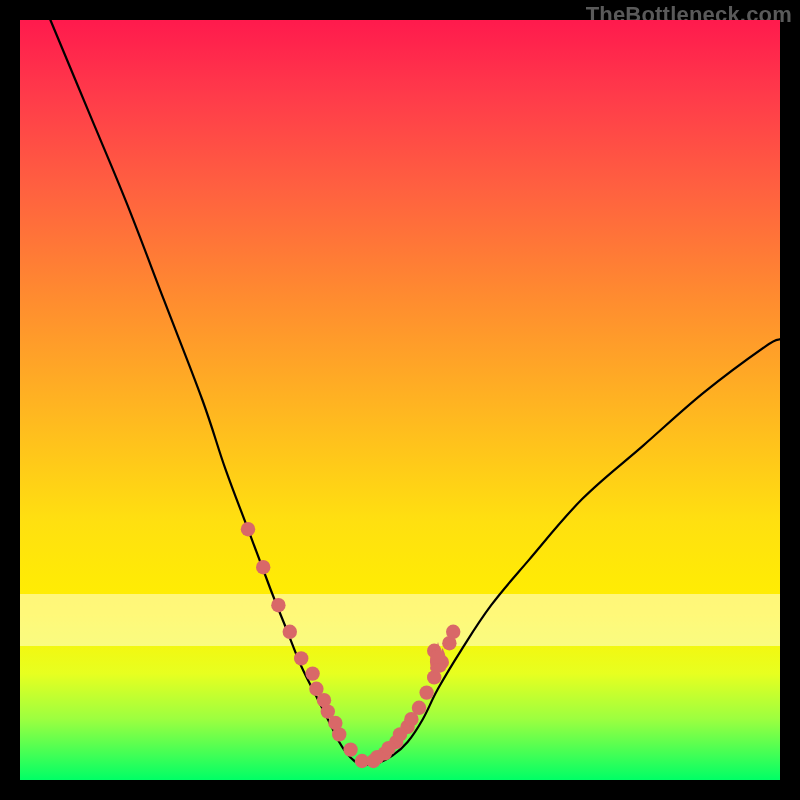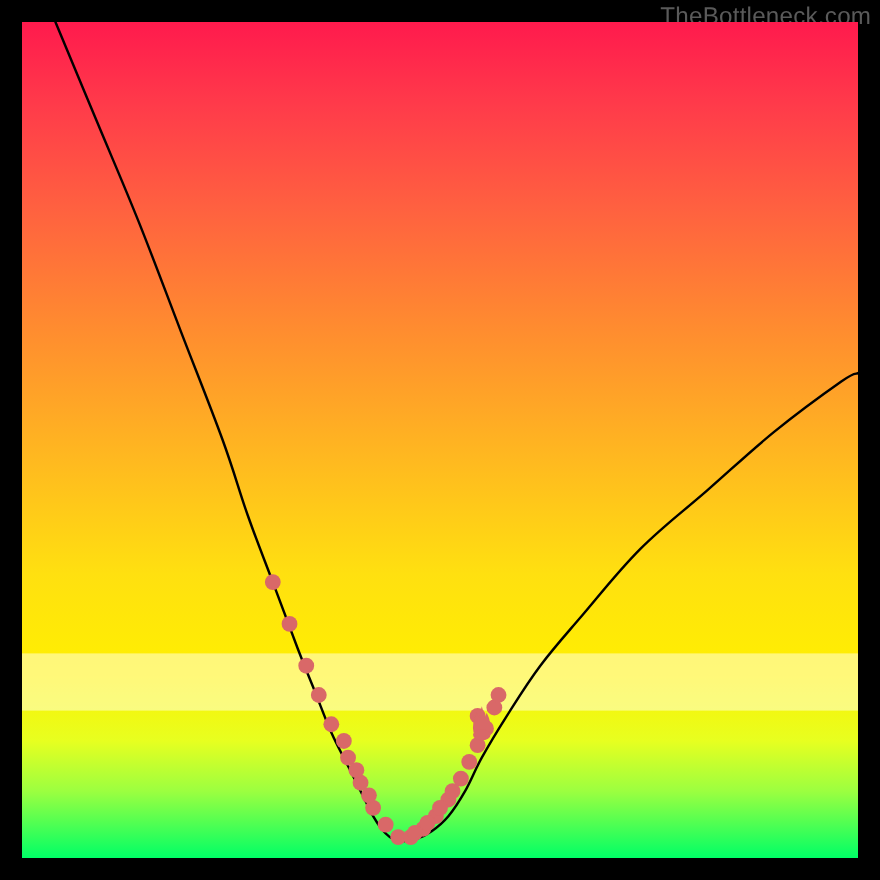--- a/index.html
+++ b/index.html
@@ -37,21 +37,21 @@
       #e7ff20 86%,
       #9cff40 92%,
       #00ff66 100%);
   }
   .watermark {
     position: absolute;
     top: 2px;
     right: 8px;
     color: #5a5a5a;
     font-size: 22px;
-    font-weight: 400;
+    font-weight: 700;
     letter-spacing: 0.2px;
   }
   svg.curve {
     position: absolute;
     left: 0;
     top: 0;
     width: 760px;
     height: 760px;
     overflow: visible;
   }

